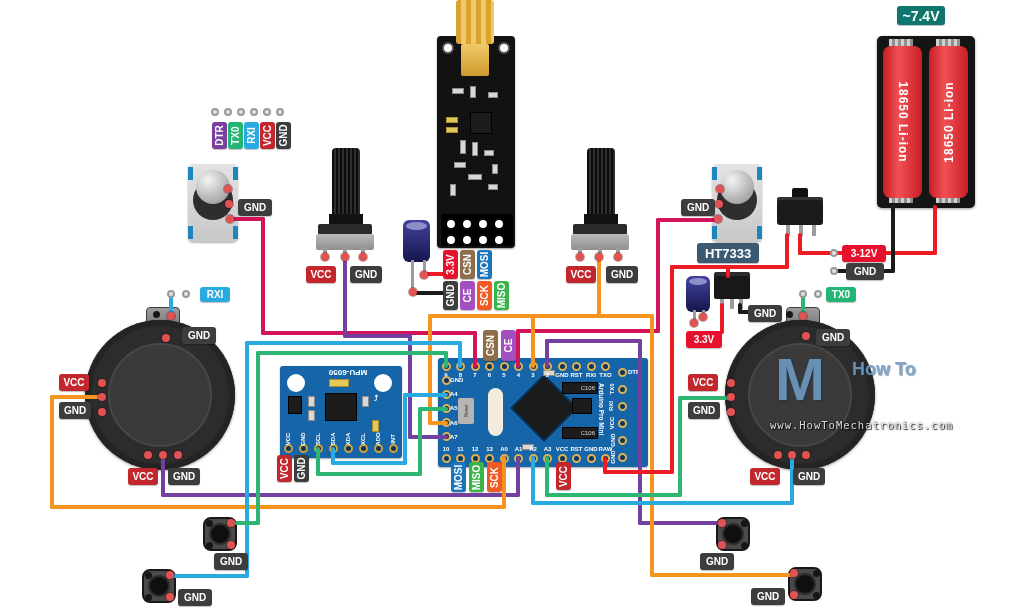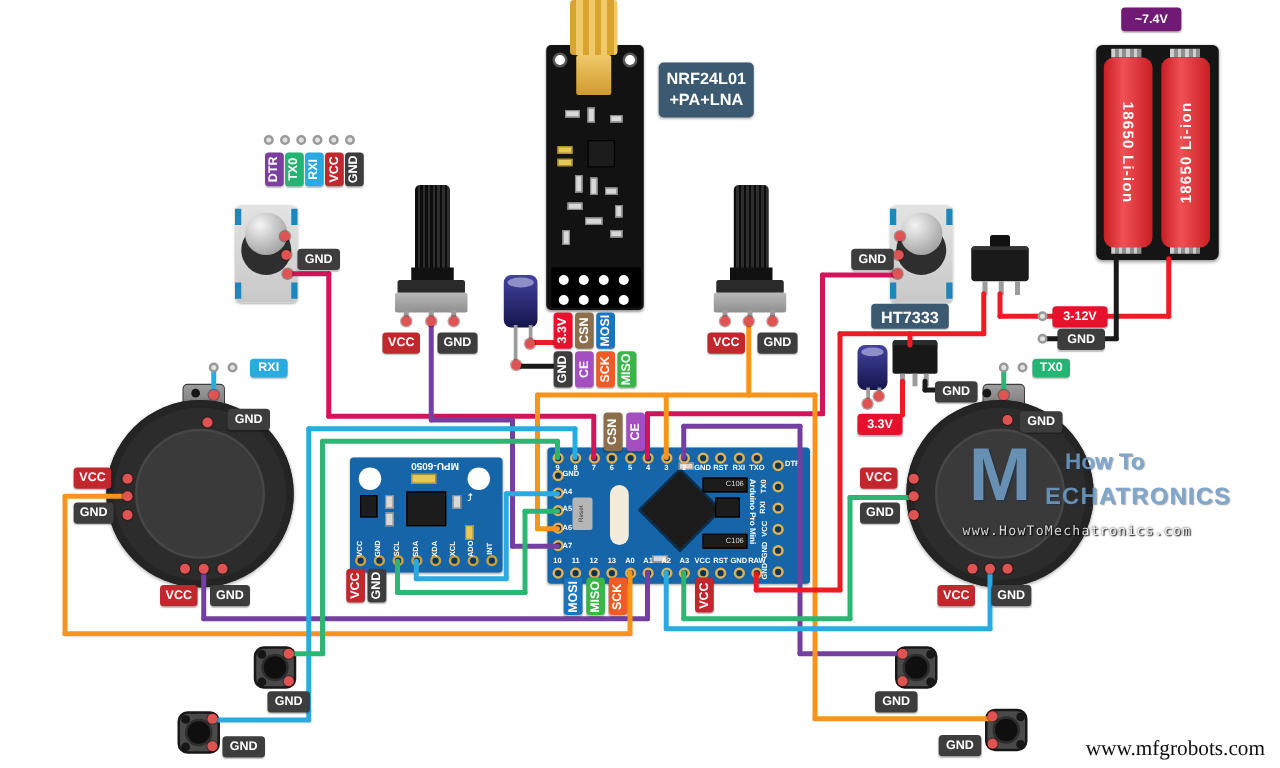--- a/index.html
+++ b/index.html
@@ -77,24 +77,20 @@
     <div style="position: absolute; left: 447px; top: 220px; width: 8px; height: 8px; border-radius: 50%; background: rgb(255, 255, 255);"></div>
         <div style="position: absolute; left: 463px; top: 220px; width: 8px; height: 8px; border-radius: 50%; background: rgb(255, 255, 255);"></div>
         <div style="position: absolute; left: 479px; top: 220px; width: 8px; height: 8px; border-radius: 50%; background: rgb(255, 255, 255);"></div>
         <div style="position: absolute; left: 495px; top: 220px; width: 8px; height: 8px; border-radius: 50%; background: rgb(255, 255, 255);"></div>
         <div style="position: absolute; left: 447px; top: 236px; width: 8px; height: 8px; border-radius: 50%; background: rgb(255, 255, 255);"></div>
         <div style="position: absolute; left: 463px; top: 236px; width: 8px; height: 8px; border-radius: 50%; background: rgb(255, 255, 255);"></div>
         <div style="position: absolute; left: 479px; top: 236px; width: 8px; height: 8px; border-radius: 50%; background: rgb(255, 255, 255);"></div>
         <div style="position: absolute; left: 495px; top: 236px; width: 8px; height: 8px; border-radius: 50%; background: rgb(255, 255, 255);"></div>
       </div>
 
-    <div class="abs" style="left:527px;top:50px;width:76px;height:44px;background:#3b5a72;border-radius:4px;color:#fff;font-weight:bold;font-size:13px;display:flex;flex-direction:column;align-items:center;justify-content:center;line-height:1.3;box-shadow:0 1px 2px rgba(0,0,0,.3);">
-      <span>NRF24L01</span>
-      <span>+PA+LNA</span>
-    </div>
 
     <div>
       <div class="abs" style="left:877px;top:36px;width:98px;height:172px;background:#151515;border-radius:5px;box-shadow:0 1px 3px rgba(0,0,0,.4);"></div>
       <div class="abs" style="left:889px;top:39px;width:24px;height:7px;background:repeating-linear-gradient(90deg,#cfcfcf 0 3px,#8f8f8f 3px 6px);"></div>
       <div class="abs" style="left:936px;top:39px;width:24px;height:7px;background:repeating-linear-gradient(90deg,#cfcfcf 0 3px,#8f8f8f 3px 6px);"></div>
       <div class="abs" style="left:889px;top:196px;width:24px;height:7px;background:repeating-linear-gradient(90deg,#cfcfcf 0 3px,#8f8f8f 3px 6px);"></div>
       <div class="abs" style="left:936px;top:196px;width:24px;height:7px;background:repeating-linear-gradient(90deg,#cfcfcf 0 3px,#8f8f8f 3px 6px);"></div>
       <div class="abs" style="left:883px;top:46px;width:39px;height:152px;background:linear-gradient(90deg,#c81e24,#f05055 40%,#c81e24);border-radius:8px;display:flex;align-items:center;justify-content:center;">
         <span style="transform:rotate(90deg);white-space:nowrap;color:#fff;font-weight:bold;font-size:12px;letter-spacing:1px;">18650 Li-ion</span>
       </div>
@@ -605,26 +601,24 @@
       </div>
       <div class="badge" style="left: 697px; top: 243px; width: 62px; height: 20px; background: rgb(59, 90, 114); font-size: 13px;">
         <span>HT7333</span>
       </div>
       <div class="badge" style="left: 842px; top: 245px; width: 44px; height: 17px; background: rgb(232, 17, 45); font-size: 10px;">
         <span>3-12V</span>
       </div>
       <div class="badge" style="left: 846px; top: 263px; width: 38px; height: 17px; background: rgb(61, 61, 61); font-size: 10px;">
         <span>GND</span>
       </div>
-      <div class="badge" style="left: 897px; top: 6px; width: 48px; height: 19px; background: #701a75; font-size: 10px;">
+      <div class="badge" style="left: 897px; top: 6px; width: 48px; height: 19px; background: #0f766e; font-size: 14px;">
         <span>~7.4V</span>
       </div>
     </div>
 
   <div id="watermark">
     <span class="abs" style="left:5px;top:0px;font-size:60px;font-weight:bold;color:#6f9cc4;text-shadow:1px 1px 2px rgba(20,40,70,.6);">M</span>
     <span class="abs" style="left:82px;top:14px;font-size:18px;font-weight:bold;color:#6f9cc4;text-shadow:1px 1px 1px rgba(20,40,70,.5);">How To</span>
-    <span class="abs" style="left:66px;top:42px;font-size:19px;font-weight:bold;color:#6f9cc4;letter-spacing:1px;text-shadow:1px 1px 1px rgba(20,40,70,.5);">ECHATRONICS</span>
     <span class="abs" style="left:0px;top:74px;font-family:'DejaVu Sans Mono','Liberation Mono',monospace;font-size:10.5px;letter-spacing:1px;color:#efefef;text-shadow:0 0 2px #000,1px 1px 1px #000;">www.HowToMechatronics.com</span>
   </div>
 
-  <div id="credit">www.mfgrobots.com</div>
 </div>
 
 </body></html>

